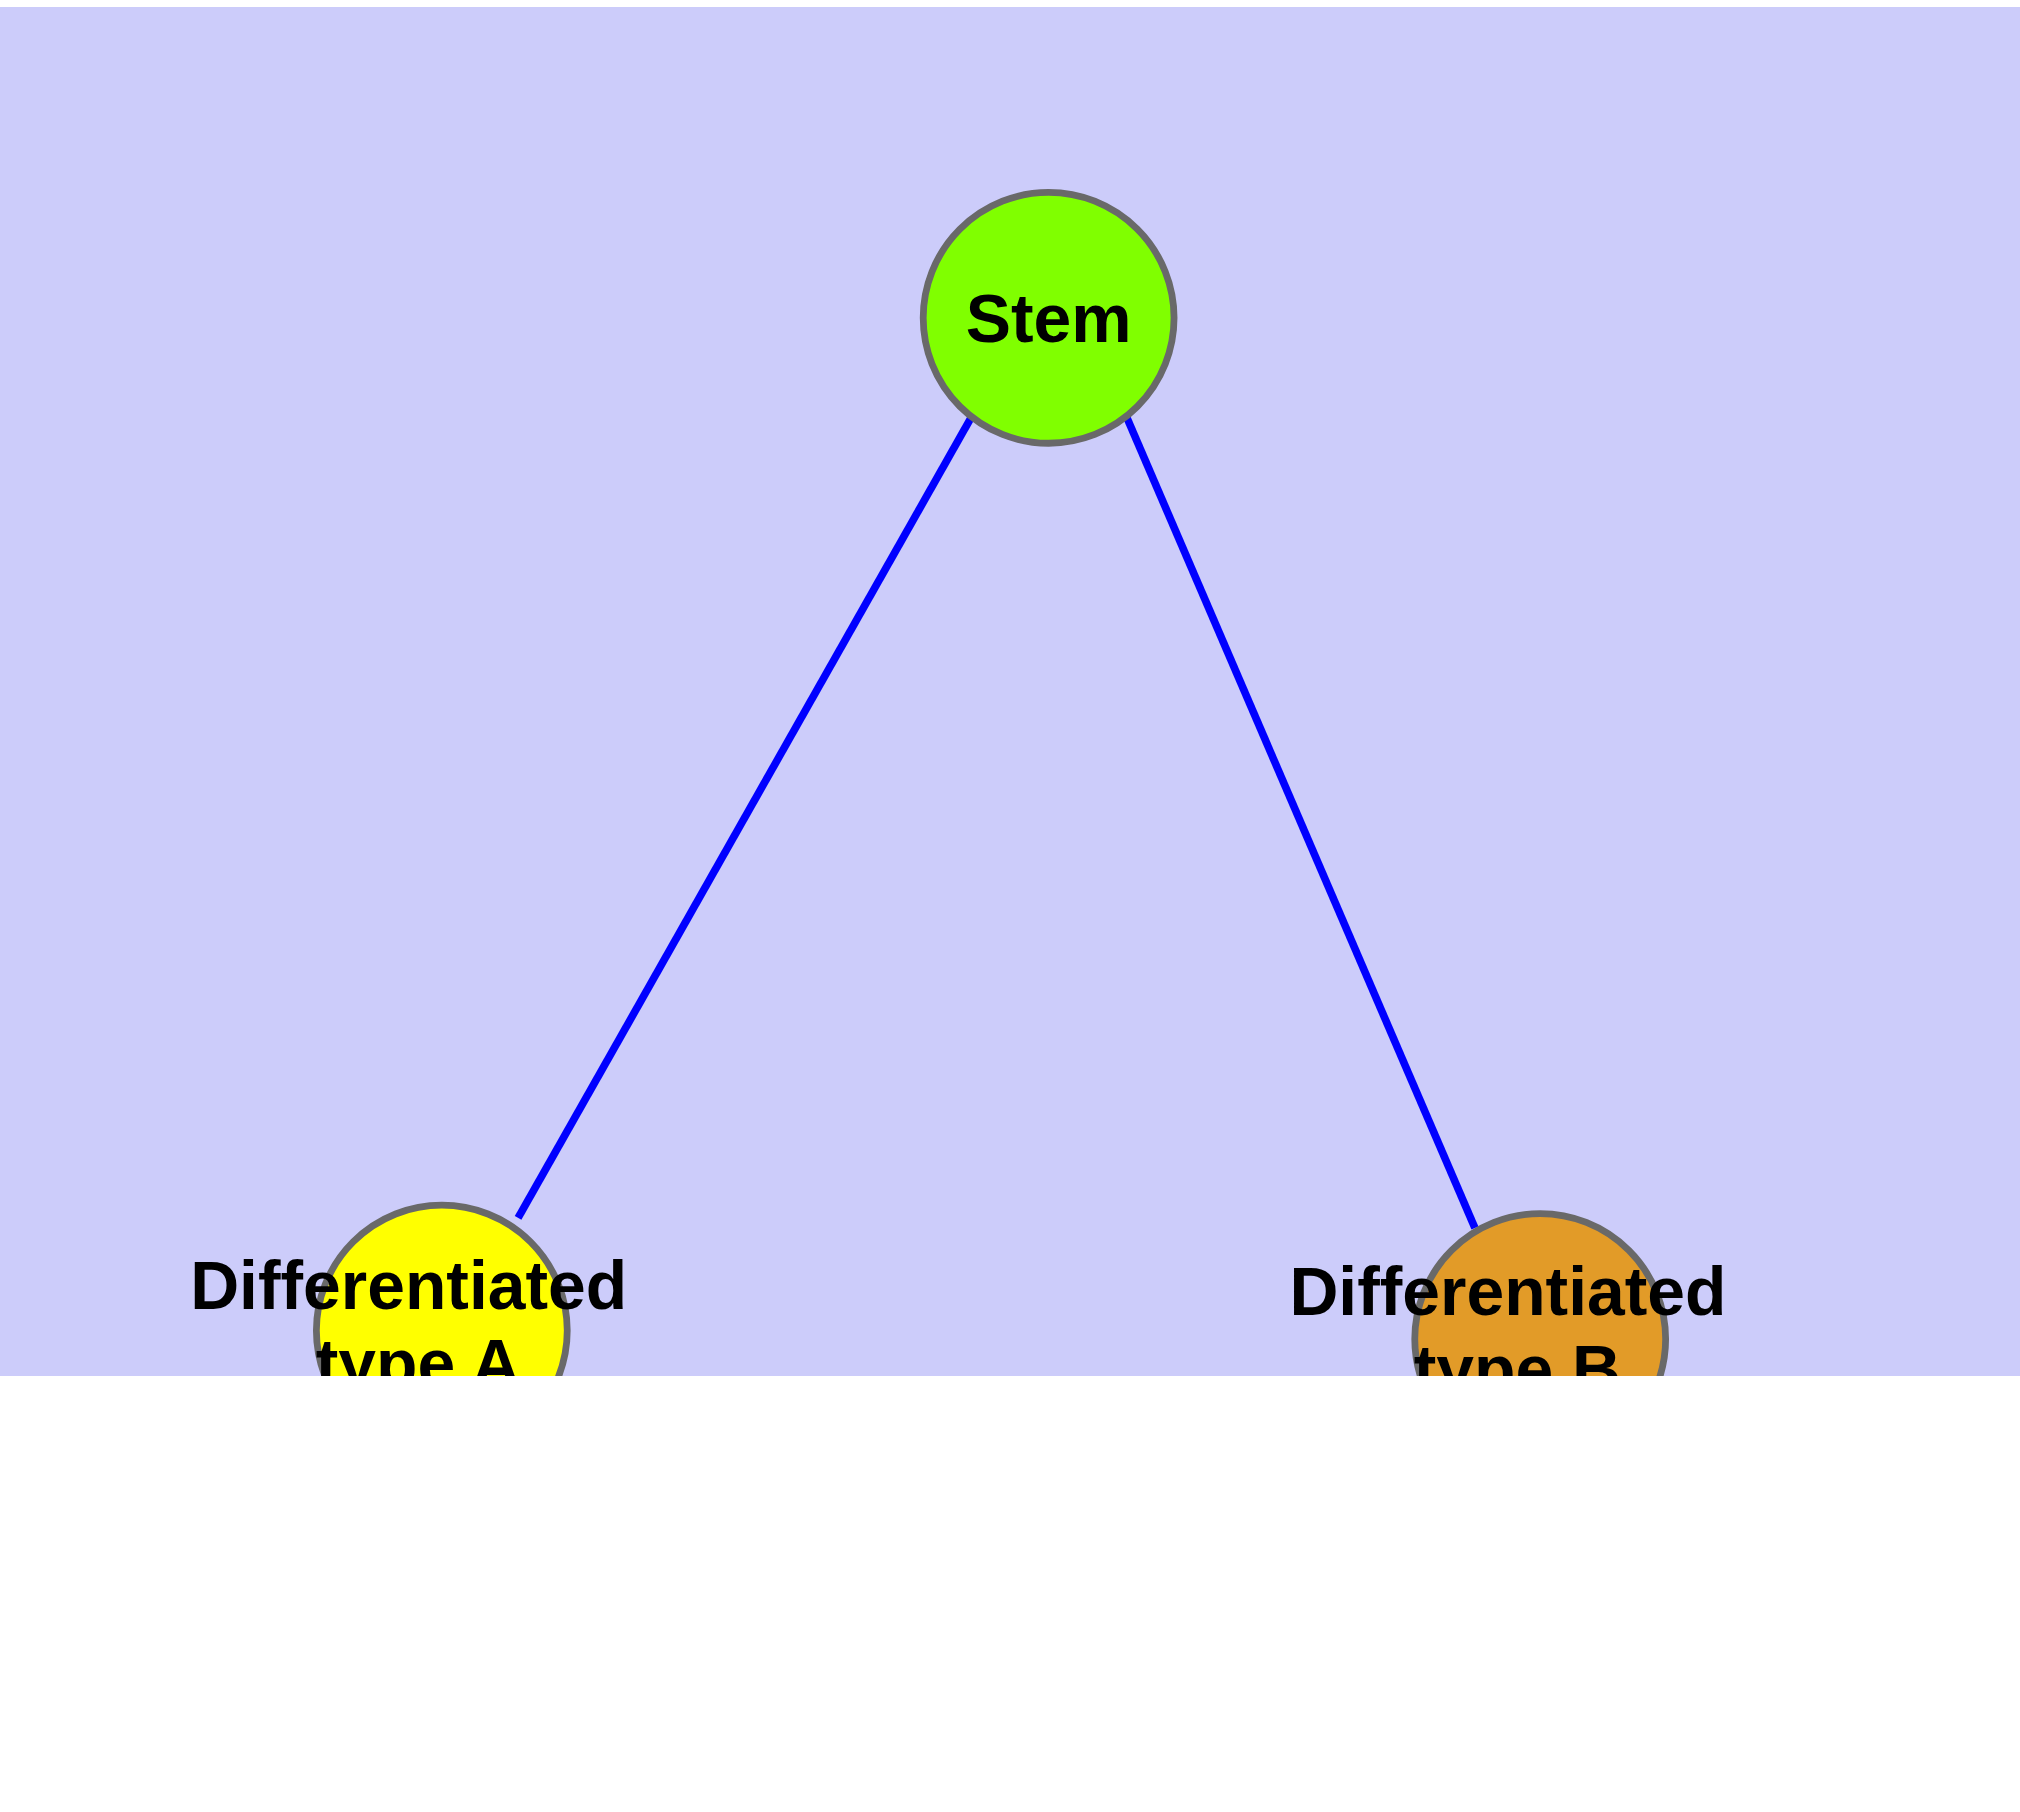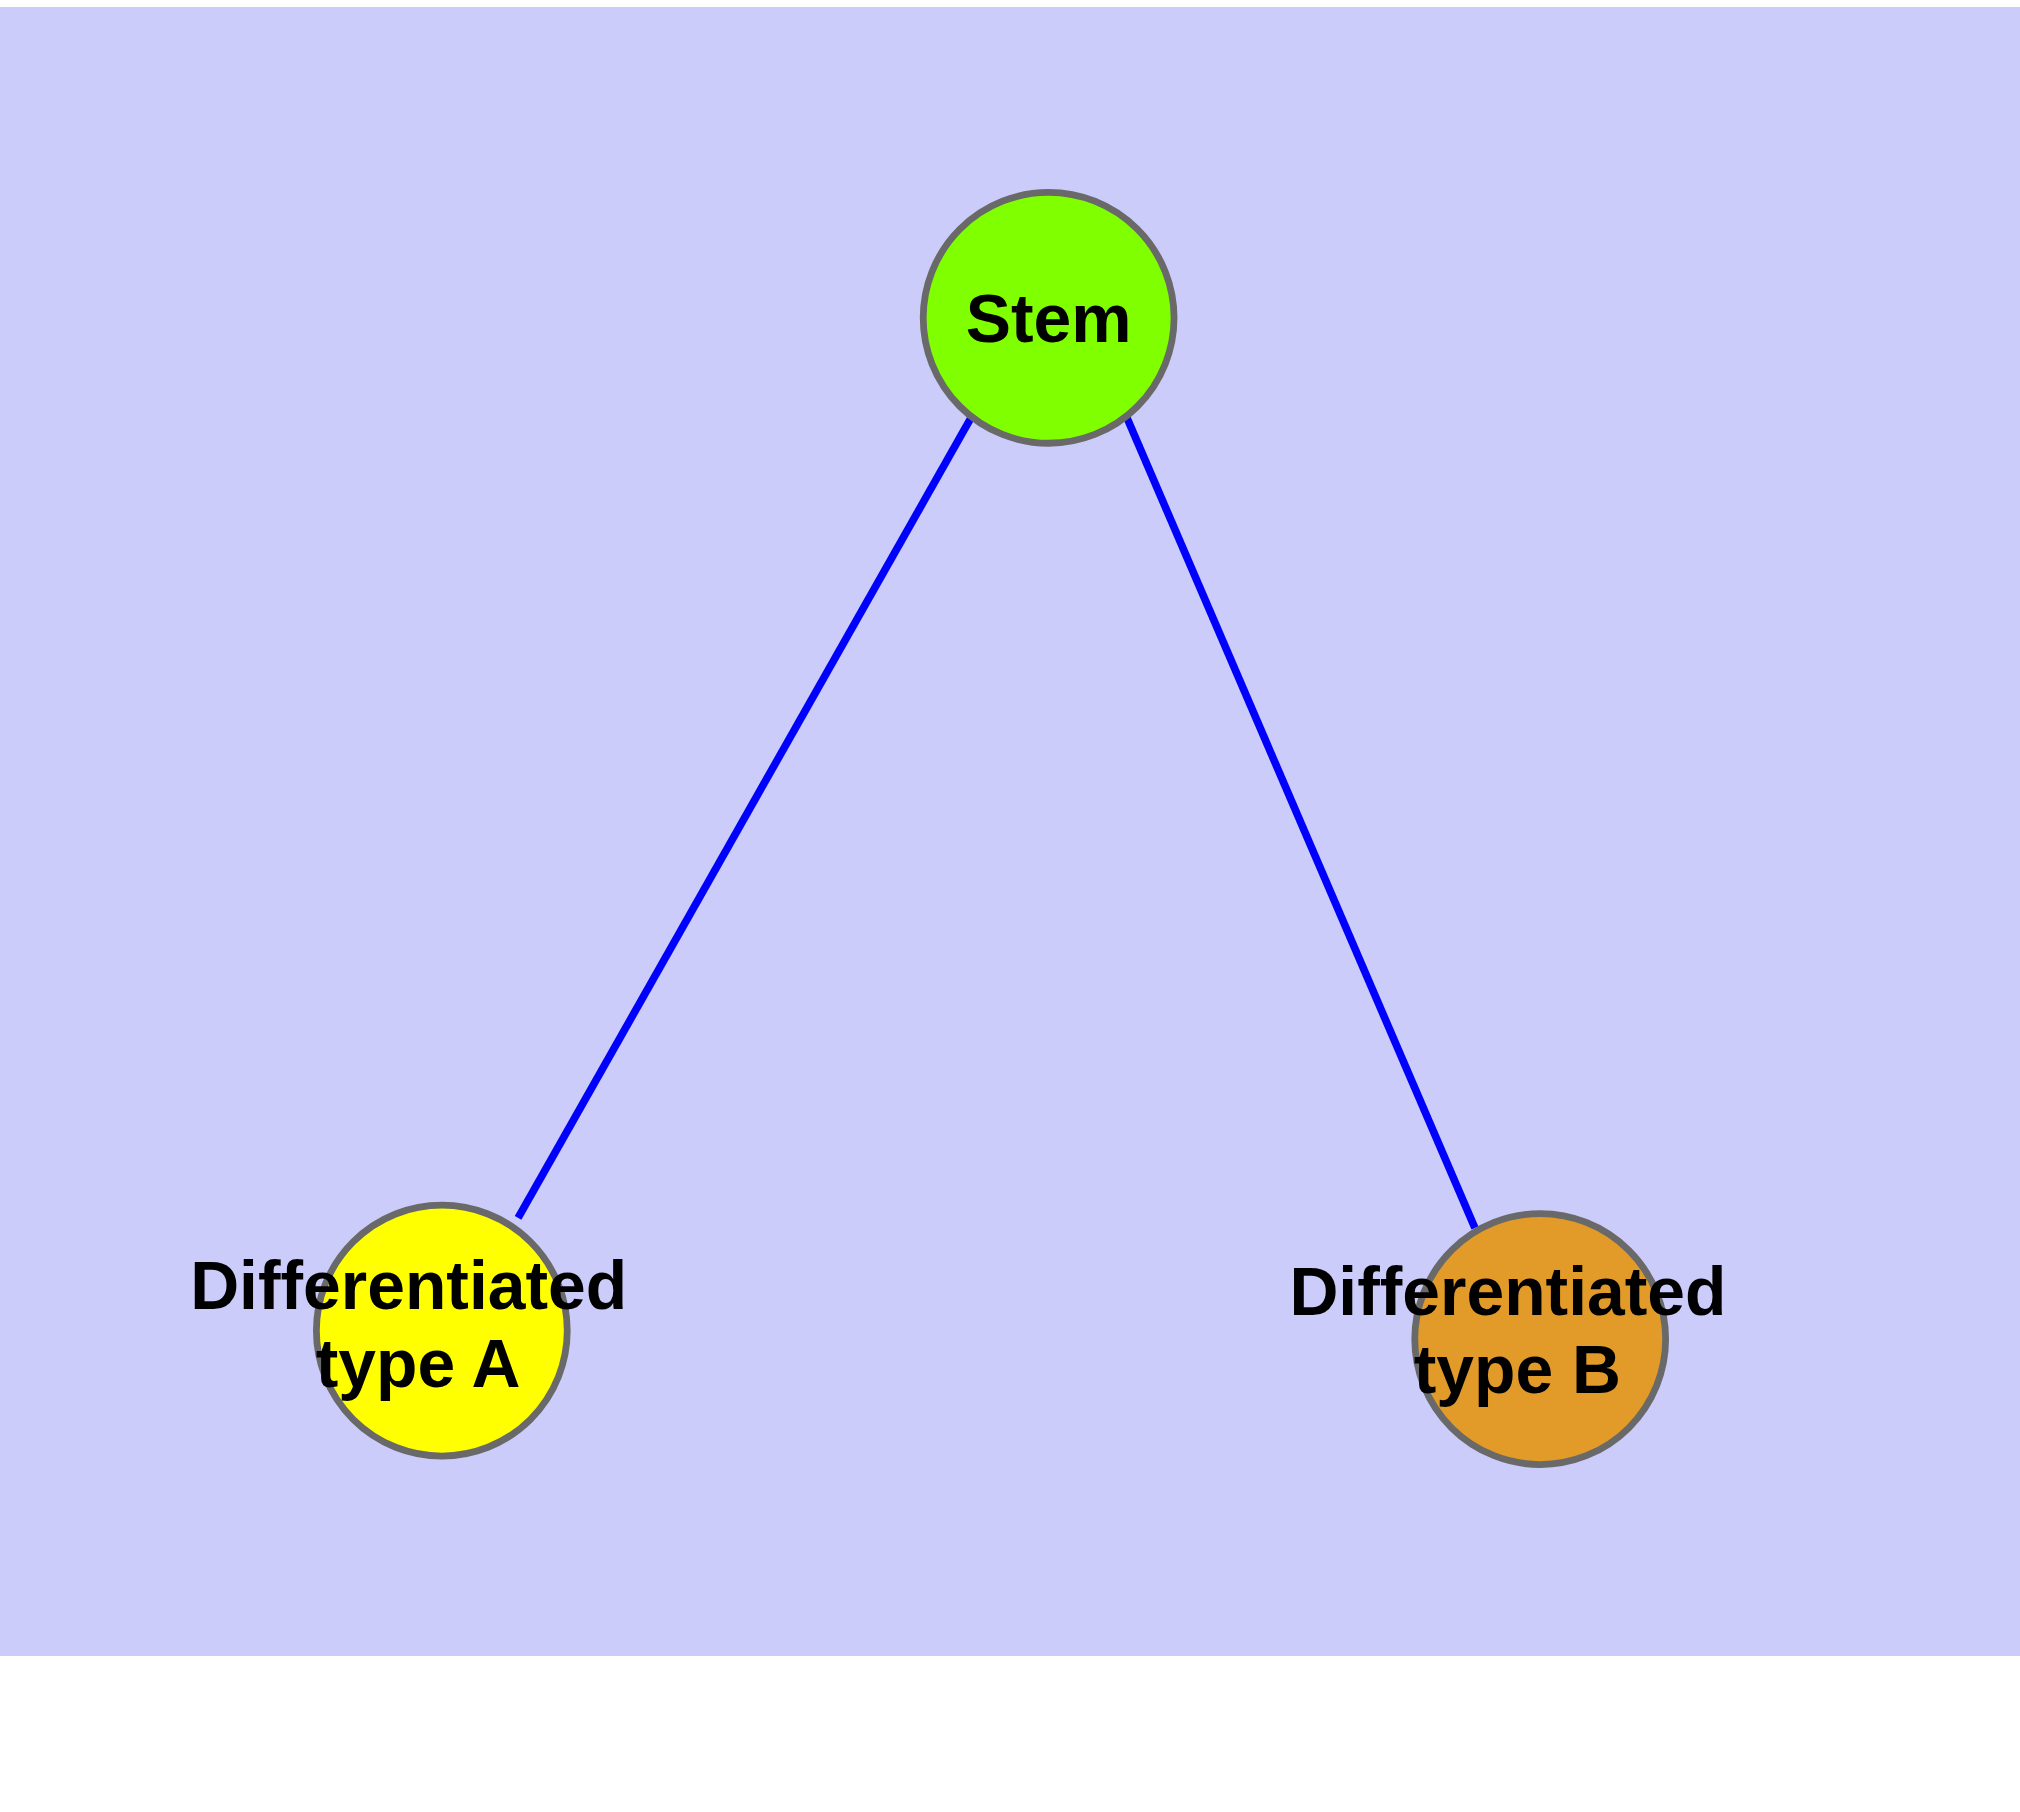--- a/index.html
+++ b/index.html
@@ -46,21 +46,21 @@
     font-weight: bold;
     font-size: 80px;
     fill: #000000;
     text-anchor: middle;
     dominant-baseline: alphabetic;
   }
 </style>
 </head>
 <body>
 
-<div id="canvas" style="width: 2021px; height: 1656px; background: rgb(255, 255, 255);">
+<div id="canvas" style="width: 2021px; height: 1376px; background: rgb(255, 255, 255);">
 
   <div id="plot-background" style="background: rgb(204, 204, 250); width: 2021px;"></div>
 
   <svg id="graph-svg" viewBox="0 0 2384 2138" xmlns="http://www.w3.org/2000/svg">
 
     <g>
       <line class="edge-line" x1="1146" y1="492" x2="611" y2="1437" stroke="#0000ff" stroke-width="9"></line>
       <line class="edge-line" x1="1329" y1="492" x2="1740" y2="1449" stroke="#0000ff" stroke-width="9"></line>
     </g>
 

